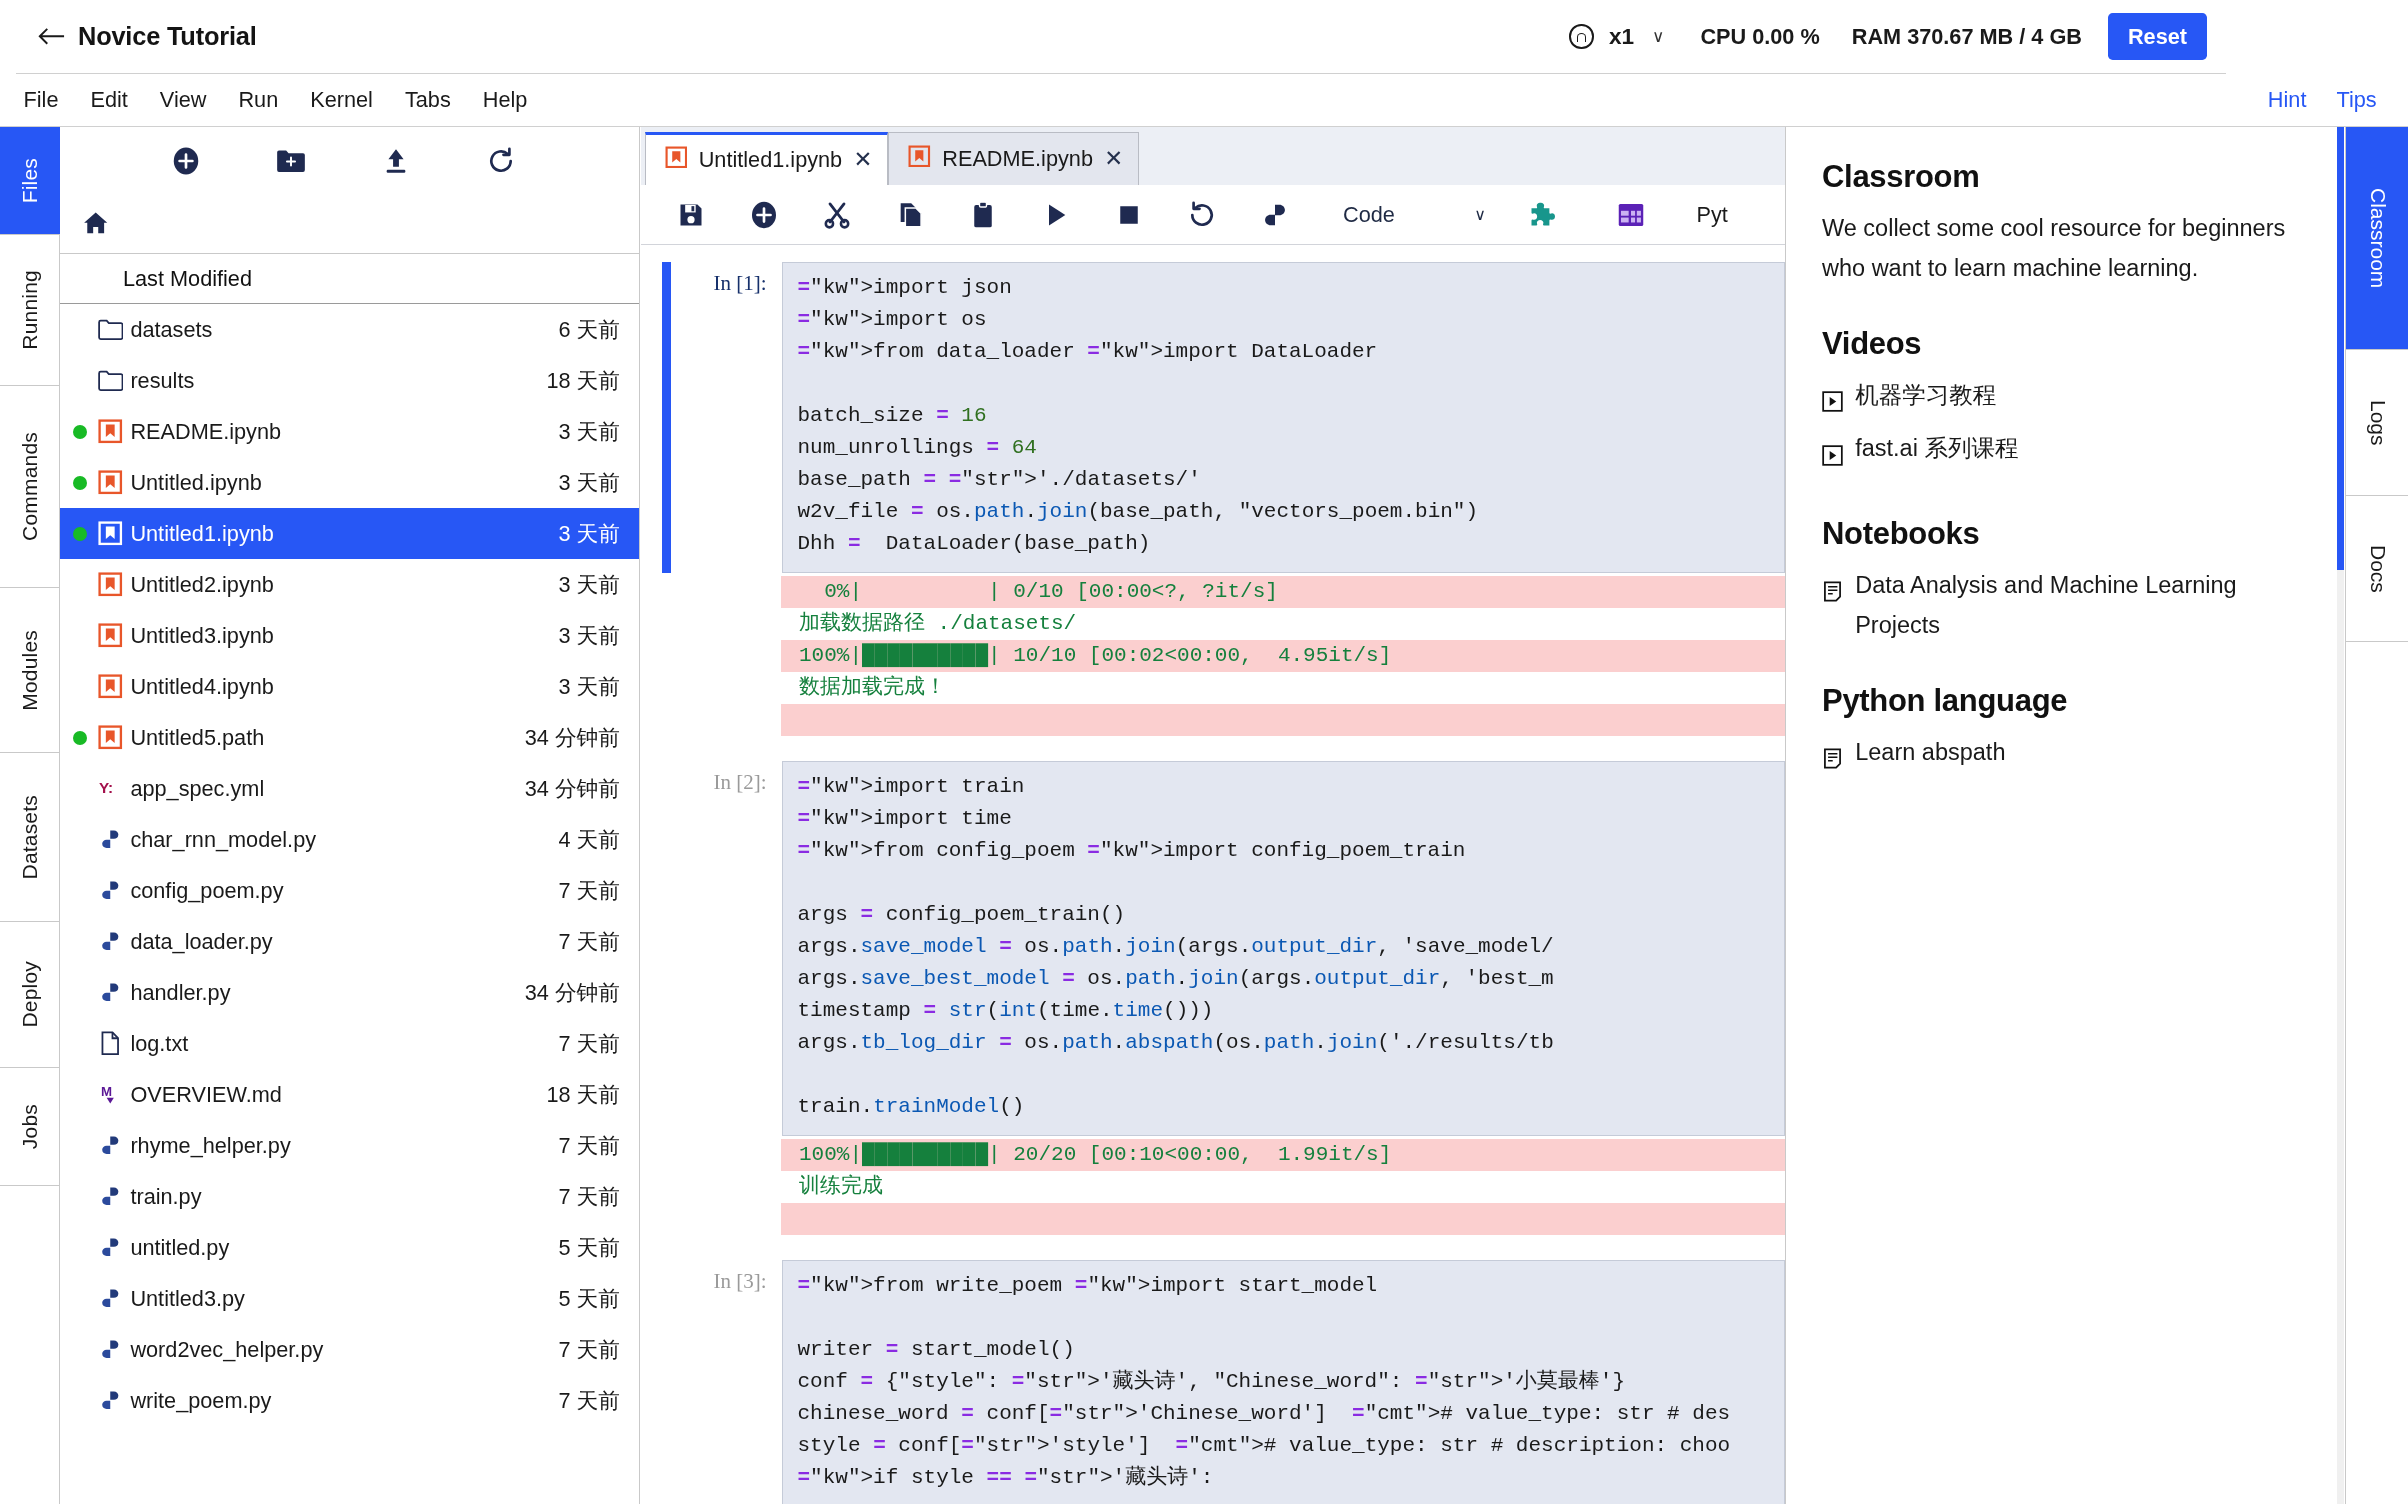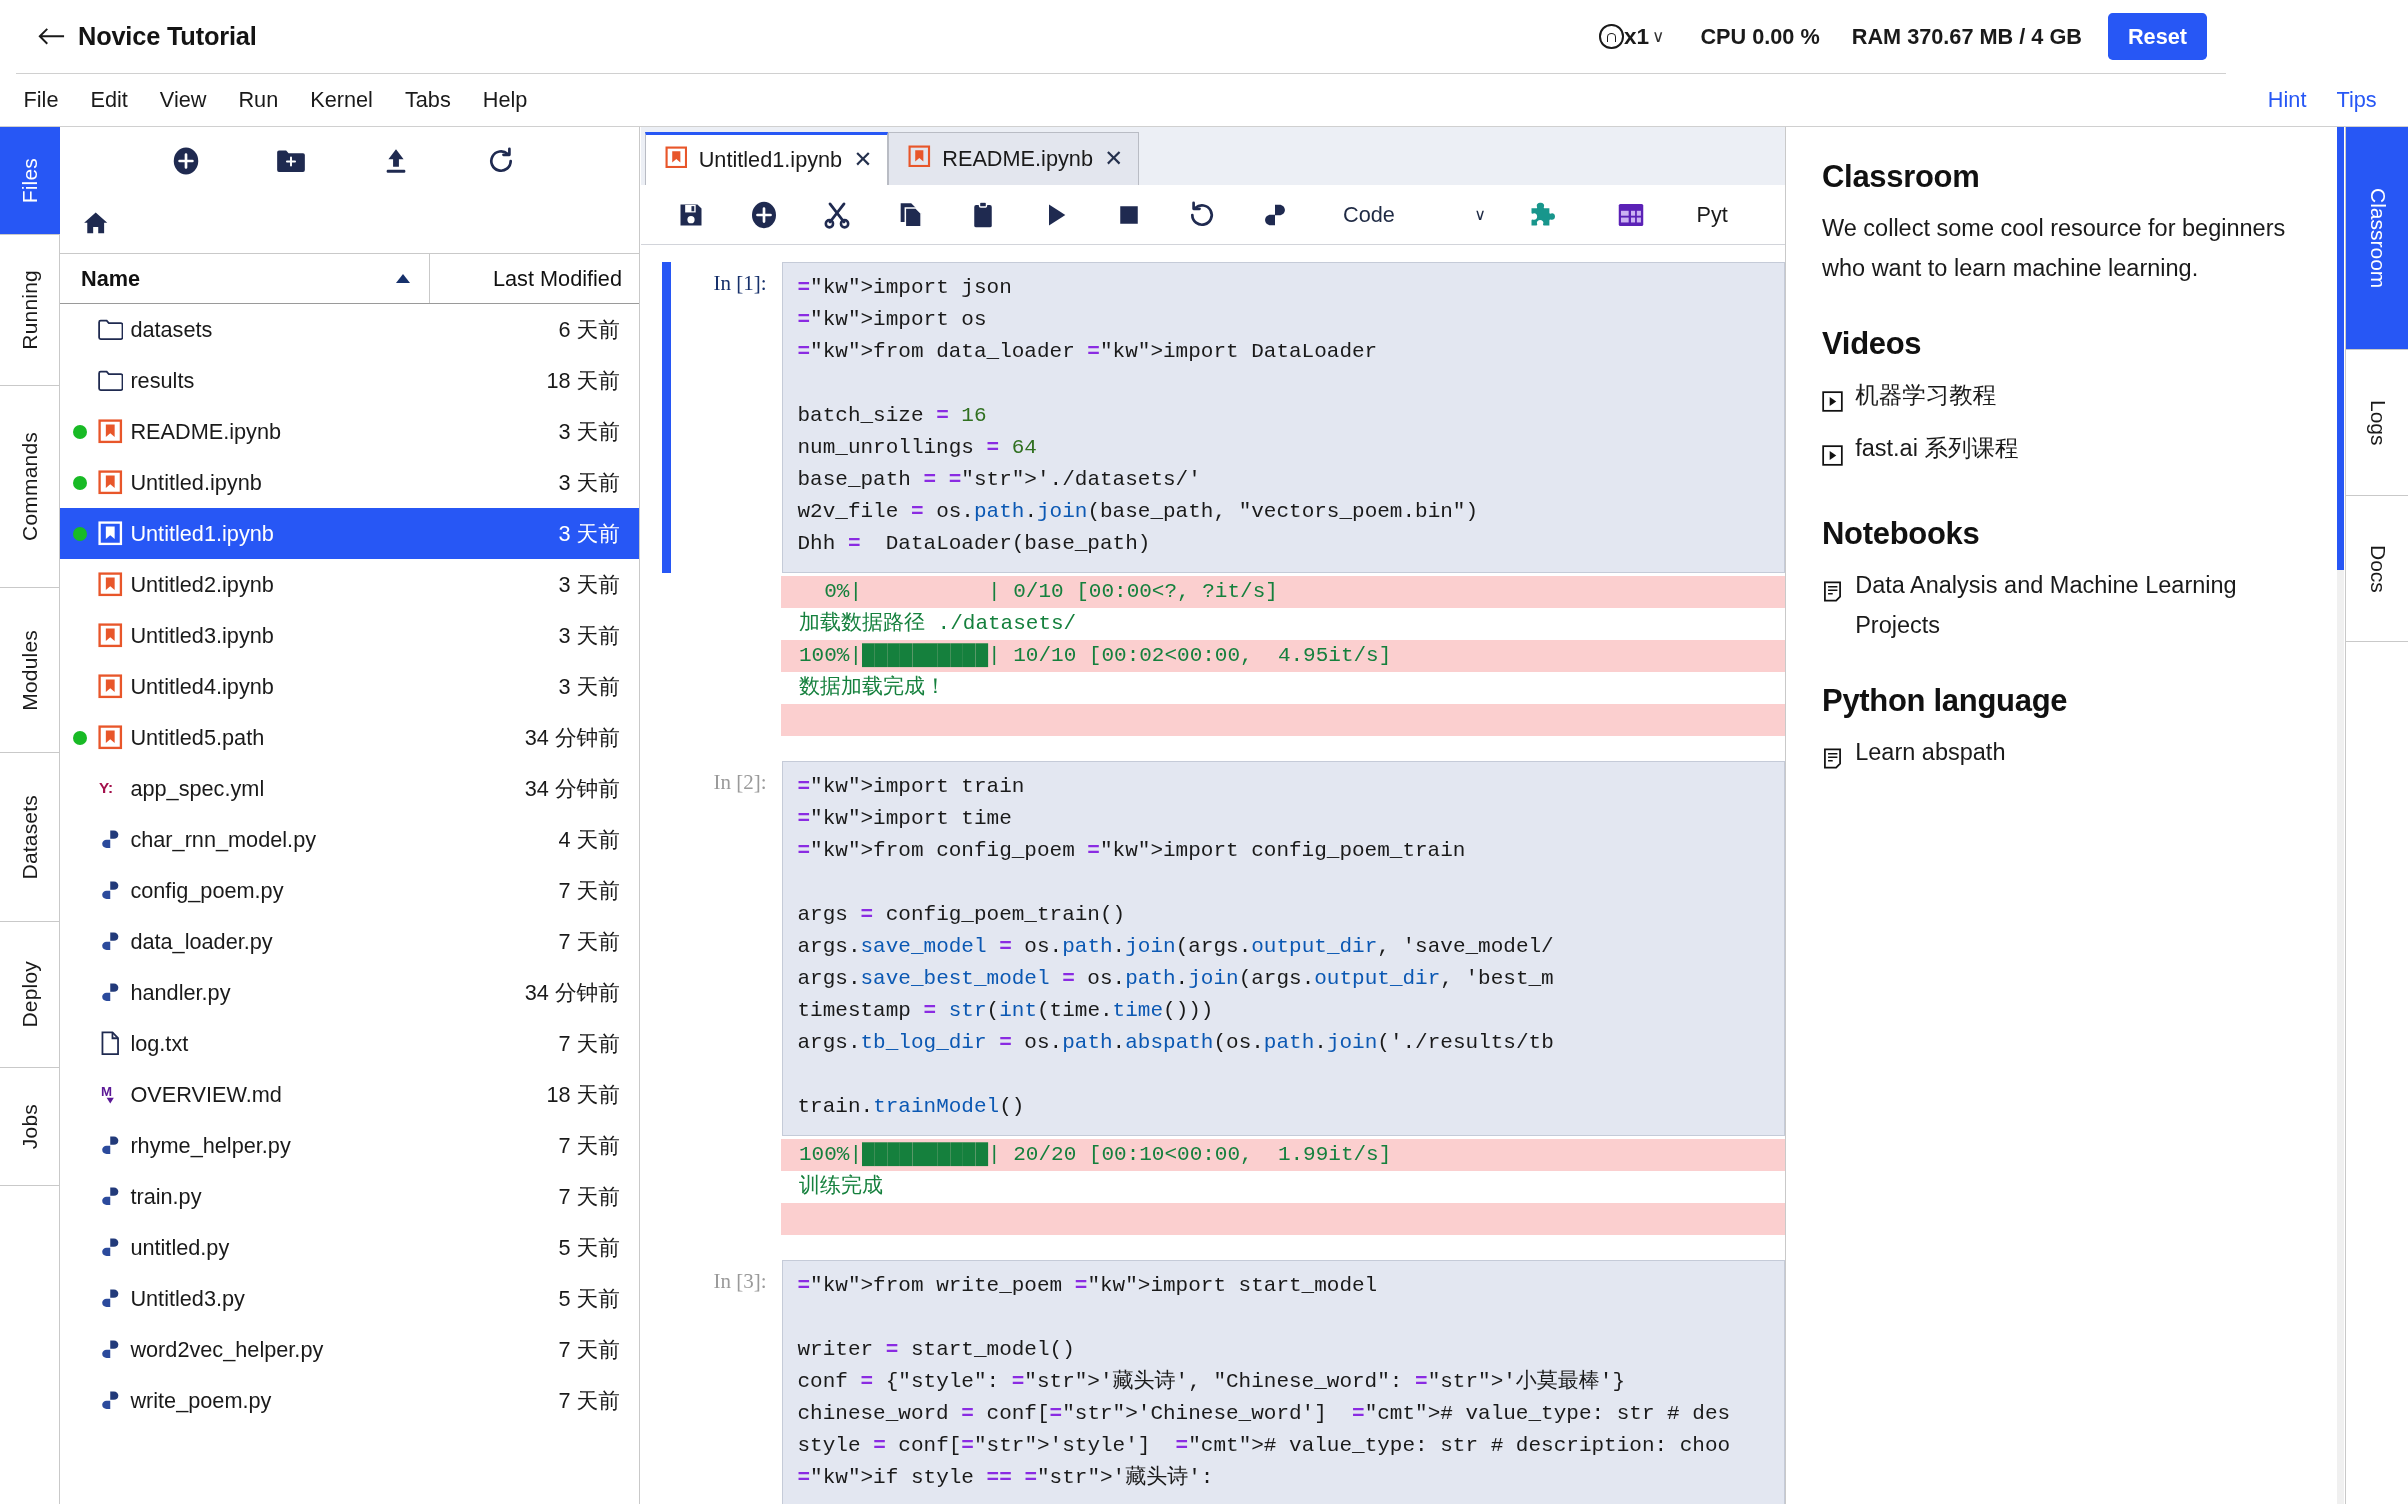--- a/index.html
+++ b/index.html
@@ -20,21 +20,21 @@
   #back-arrow {
     width: 28px; height: 28px; margin-left: 21px; margin-right: 13px;
     display: flex; align-items: center; justify-content: center;
     font-size: 29px; color: #1a1a1a; line-height: 1; cursor: pointer;
   }
   #app-title { font-size: 25.4px; font-weight: 700; color: #141414; letter-spacing: -0.2px; }
   #topbar-right {
     margin-left: auto; display: flex; align-items: center; gap: 0px; padding-right: 19px;
   }
   .tb-group { display: flex; align-items: center; font-size: 21.7px; color: #1a1a1a; }
-  #replica-group { gap: 0; margin-right: 36px; cursor: pointer; text-align: center; }
+  #replica-group { gap: 15px; margin-right: 36px; cursor: pointer; text-align: center; }
   #user-ring {
     width: 24.5px; height: 24.5px; border: 2.1px solid #1a1a1a; border-radius: 50%;
     display: flex; align-items: center; justify-content: center;
   }
   #user-ring::after {
     content: ""; width: 7.5px; height: 7.5px; border-radius: 50%;
     border: 1.9px solid #1a1a1a; border-bottom: none; border-radius: 50% 50% 0 0 ;
     margin-top: 1.9px;
   }
   #replica-count { font-weight: 700; font-size: 22.6px; }
@@ -305,24 +305,20 @@
 
   <div id="fb-breadcrumb">
     <div id="home-icon">
       <svg width="25.4" height="23.5" viewBox="0 0 22 20">
           <path d="M11 1.2 L21 10 H18.3 V19 H13.2 V13.6 H8.8 V19 H3.7 V10 H1 Z" fill="#1f2a50"></path>
         </svg>
     </div>
   </div>
 
   <div id="fb-header">
-    <div id="col-name">
-      <span>Name</span>
-      <span id="sort-caret"></span>
-    </div>
     <div id="col-modified">Last Modified</div>
   </div>
 
   <div id="fb-list">
       <div class="fb-row">
         <div class="dot-slot"></div>
         <div class="icon-slot">
           <svg width="24.5" height="22.6" viewBox="0 0 22 20">
             <path d="M1 3.6a1.4 1.4 0 0 1 1.4-1.4h5.4l1.9 2.2h10.9a1.4 1.4 0 0 1 1.4 1.4v11.6a1.4 1.4 0 0 1-1.4 1.4H2.4A1.4 1.4 0 0 1 1 17.4z" fill="none" stroke="#1f2a50" stroke-width="1.6"></path>
           </svg>

